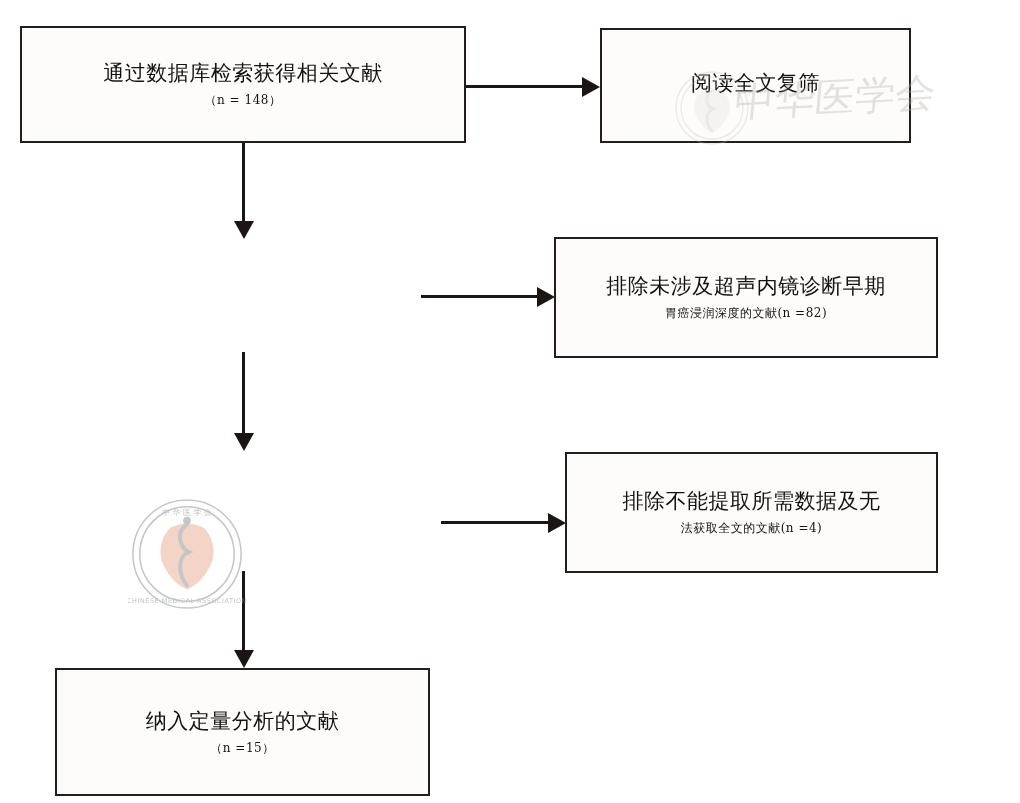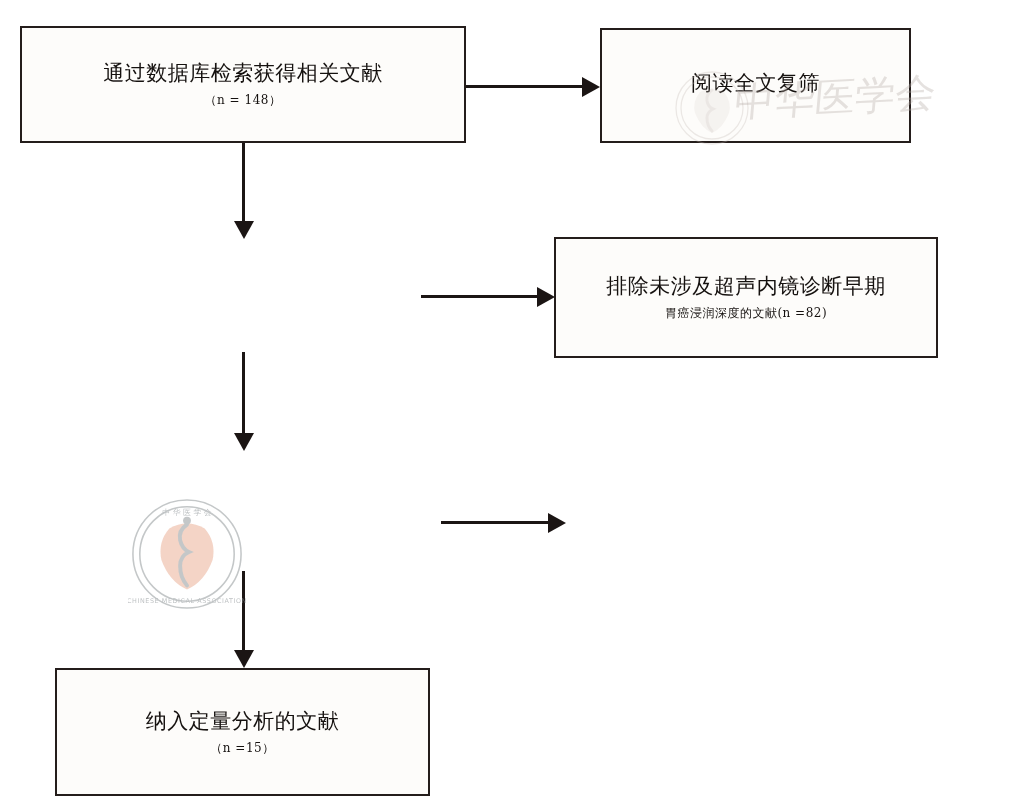--- a/index.html
+++ b/index.html
@@ -161,20 +161,24 @@
     <span class="line label">阅读全文复筛</span>
   </div>
 
 
   <div class="node two-line" id="node-excluded-topic">
     <span class="line label">排除未涉及超声内镜诊断早期</span>
     <span class="line count">胃癌浸润深度的文献(n =82)</span>
   </div>
 
 
+  <div class="node two-line" id="node-excluded-data">
+    <span class="line label">排除不能提取所需数据及无</span>
+    <span class="line count">法获取全文的文献(n =4)</span>
+  </div>
 
   <div class="node two-line" id="node-included">
     <span class="line label">纳入定量分析的文献</span>
     <span class="line count">（n =15）</span>
   </div>
 
   <div class="conn h" id="conn-h-1"></div>
   <div class="arrowhead right" id="head-h-1"></div>
 
   <div class="conn h" id="conn-h-2"></div>

